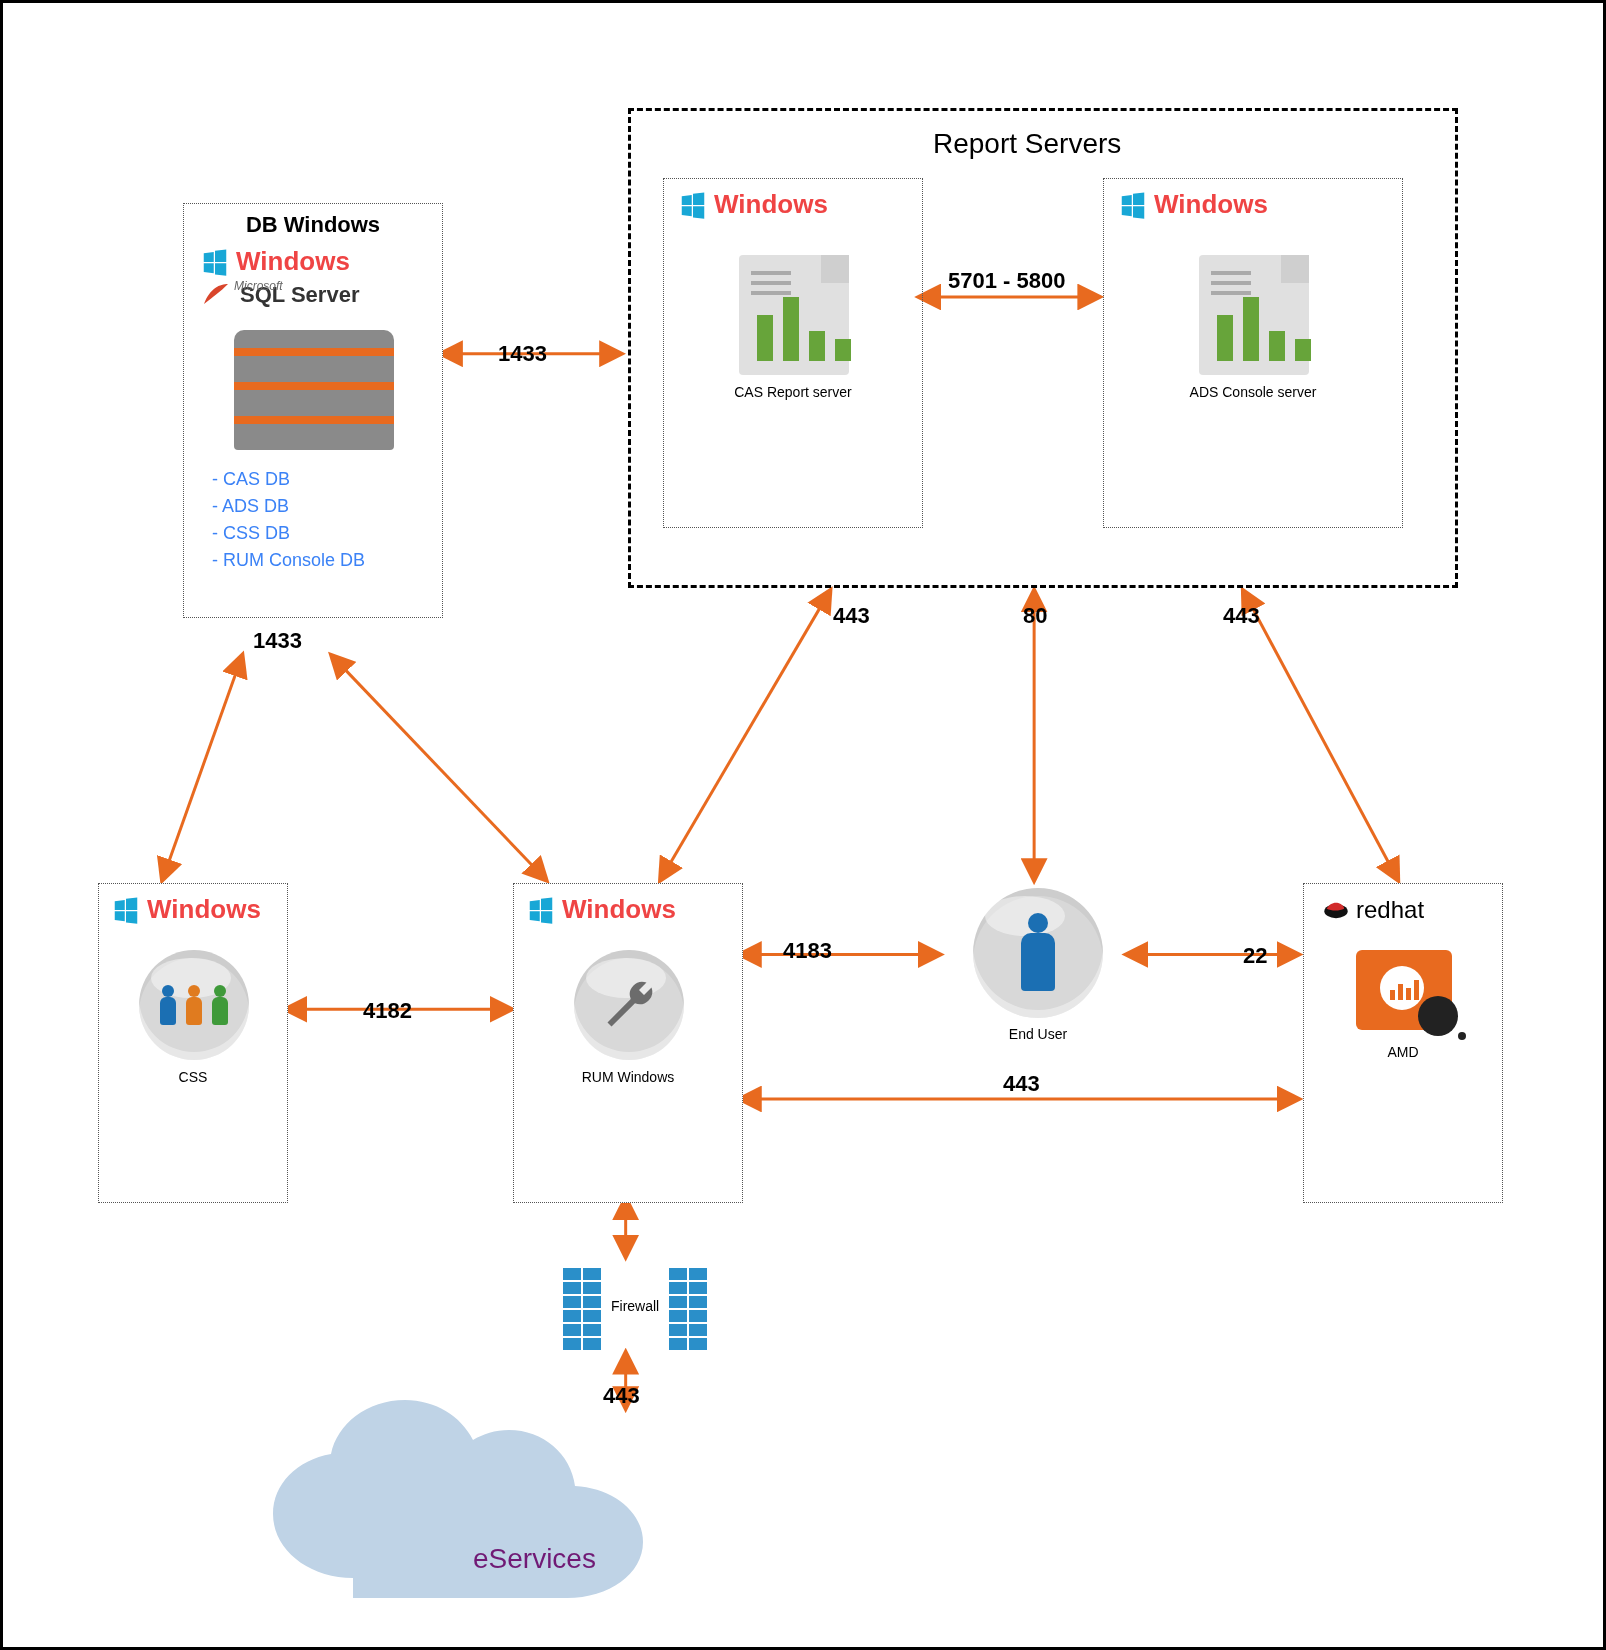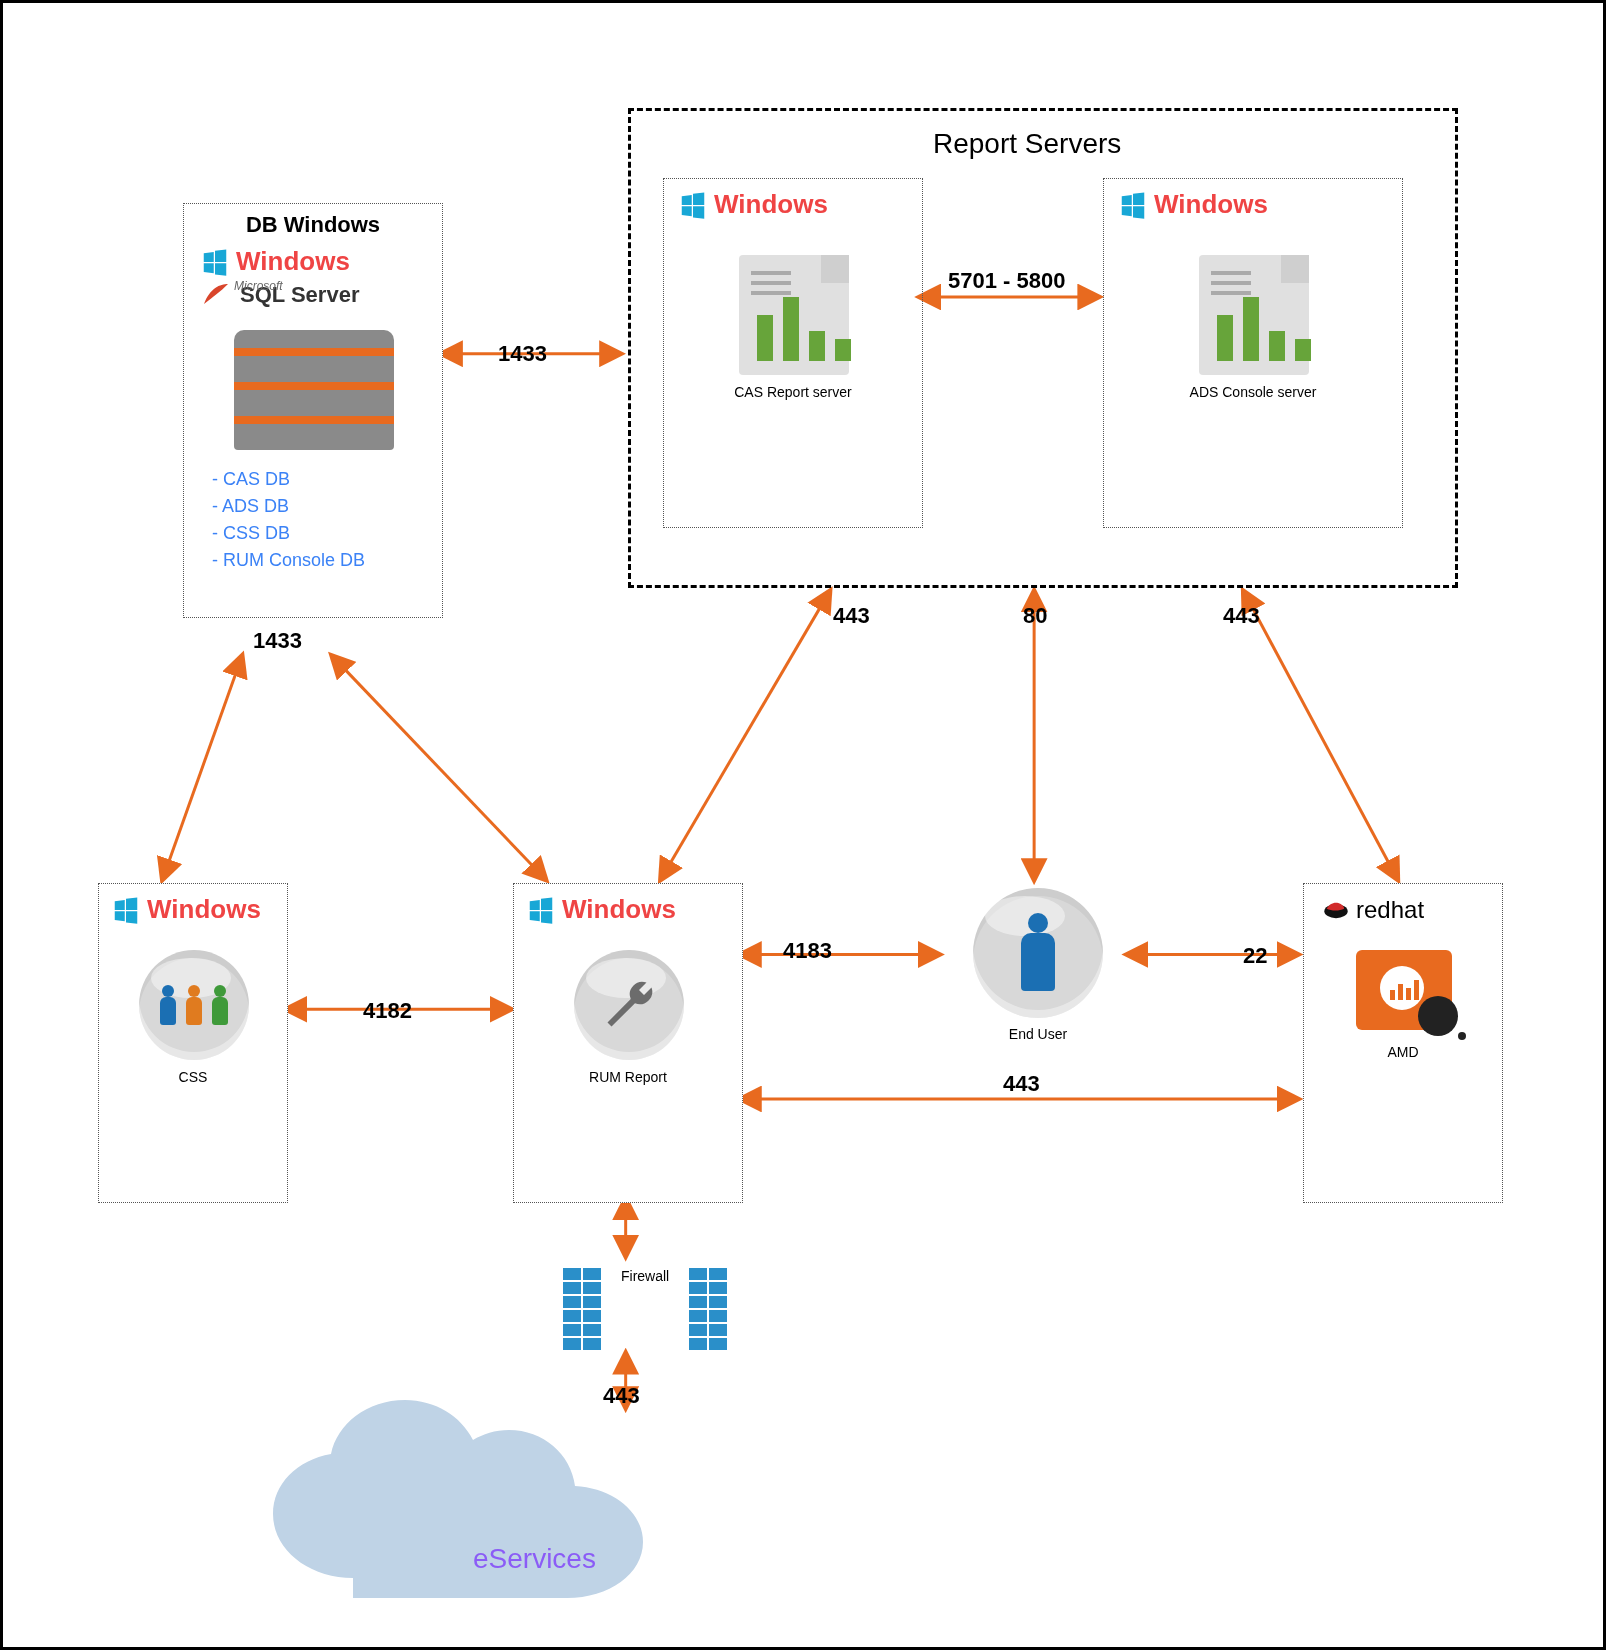--- a/index.html
+++ b/index.html
@@ -2,21 +2,21 @@
 <html><head>
 <meta charset="utf-8">
 <style>
 html,body{margin:0;padding:0;background:#fff;font-family:Verdana,Arial,sans-serif}
 .frame{position:relative;width:1606px;height:1650px;box-sizing:border-box;border:3px solid #000;margin:0 auto}
 .box{position:absolute;border:1px dotted #555;background:#fff;box-sizing:border-box}
 .dashed-group{position:absolute;border:3px dashed #000;box-sizing:border-box}
 .label{position:absolute;font-size:22px;color:#000;text-align:center}
 .small{font-size:14px}
 .bold{font-weight:bold}
-.gray{color:#8b5cf6}
+.gray{color:#701a75}
 .win-logo{display:flex;align-items:center;gap:6px;color:#ef4444;font-size:26px;font-weight:600}
 .win-logo svg{width:30px;height:30px}
 .sql-logo{display:flex;align-items:center;gap:6px;font-size:22px;color:#333;font-style:italic}
 .db-stack{width:160px;margin:8px auto 0 auto}
 .db-stack .top{height:18px;background:#8a8a8a;border-radius:10px 10px 0 0}
 .db-stack .seg{height:26px;background:#8a8a8a}
 .db-stack .gap{height:8px;background:#e86a1f}
 .inner-box{position:absolute;border:1px dotted #555;box-sizing:border-box}
 .report-icon{width:110px;height:120px;position:relative;margin:6px auto}
 .report-icon .page{position:absolute;inset:0;background:#e0e0e0;border-radius:4px}
@@ -194,21 +194,21 @@
           <path fill="#18a7d6" d="M3 5l8-1v8H3zM12 3l9-1v10h-9zM3 13h8v8l-8-1zM12 13h9v10l-9-1z"></path>
         </svg>
       <span>Windows</span>
     </div>
     <div class="circle-icon" style="position:absolute;left:60px;top:60px">
       <div class="sheen"></div>
       <svg class="wrench" viewBox="0 0 24 24">
           <path fill="#6c6c6c" d="M21 5a5 5 0 0 1-6.6 6.3L5 20.6 3.4 19l9.3-9.4A5 5 0 0 1 19 3l-3 3 2 2 3-3z"></path>
         </svg>
     </div>
-    <div class="label small" style="left:0;right:0;top:185px">RUM Report</div>
+    <div class="label small" style="left:0;right:0;top:185px">RUM Windows</div>
   </div>
 
   <div class="label bold" style="left:360px;top:995px">4182</div>
   <div class="label bold" style="left:780px;top:935px">4183</div>
 
   <div style="position:absolute;left:945px;top:885px;width:180px">
     <div class="circle-icon" style="width:130px;height:130px;margin:0 auto">
       <div class="sheen"></div>
       <div style="position:absolute;inset:0;display:flex;align-items:center;justify-content:center">
           <div class="big-person"></div>
@@ -232,21 +232,21 @@
       <div class="bars">
           <span style="height:10px"></span>
           <span style="height:16px"></span>
           <span style="height:12px"></span>
           <span style="height:20px"></span>
         </div>
     </div>
     <div class="label small" style="left:0;right:0;top:160px">AMD</div>
   </div>
 
-  <div style="position:absolute;left:560px;top:1265px;display:flex;gap:20px">
+  <div style="position:absolute;left:560px;top:1265px;display:flex;align-items:center;gap:10px">
     <div class="firewall-brick">
         <div></div>
         <div></div>
         <div></div>
         <div></div>
         <div></div>
         <div></div>
         <div></div>
         <div></div>
         <div></div>

